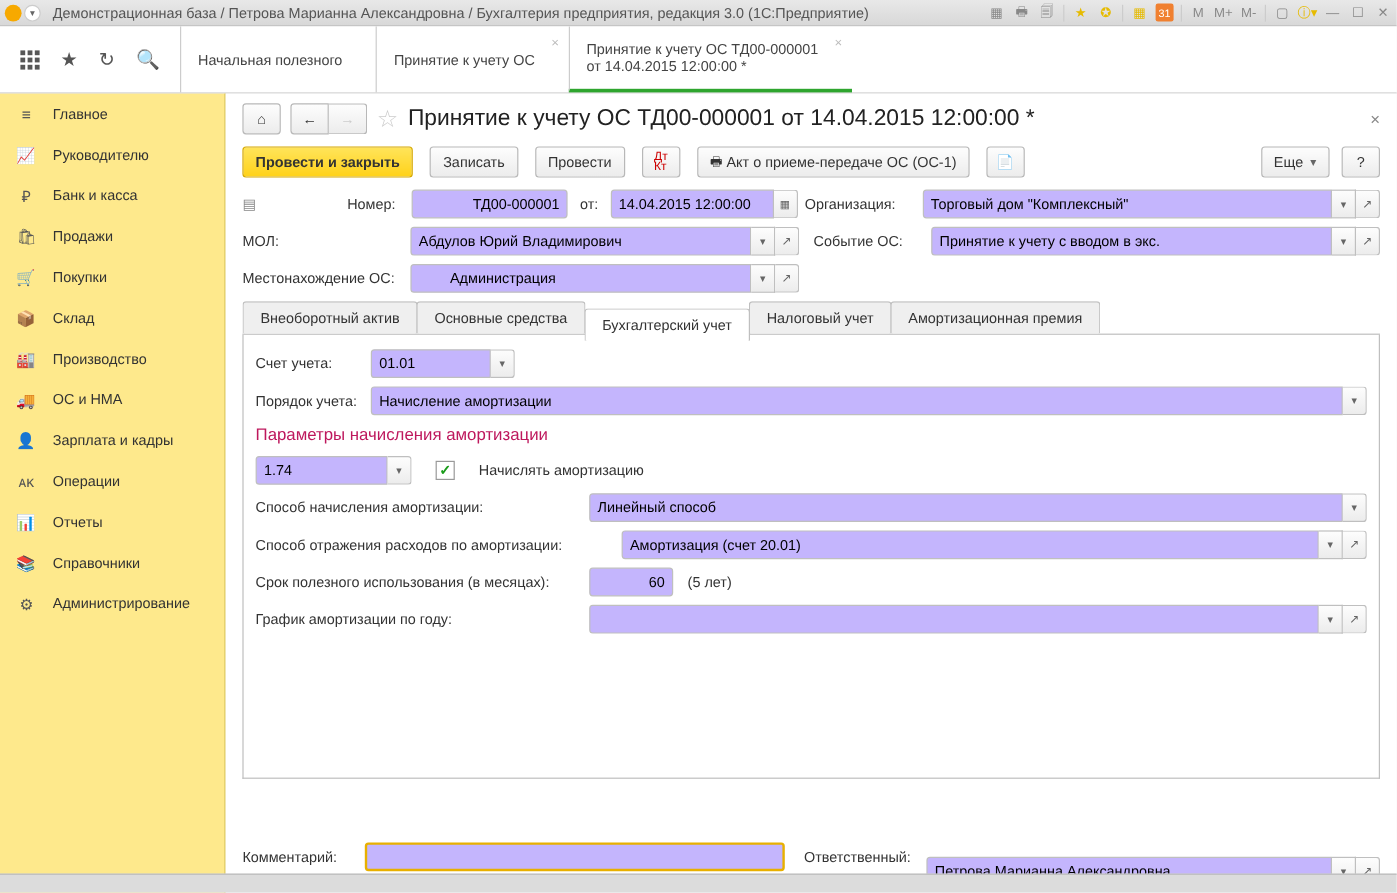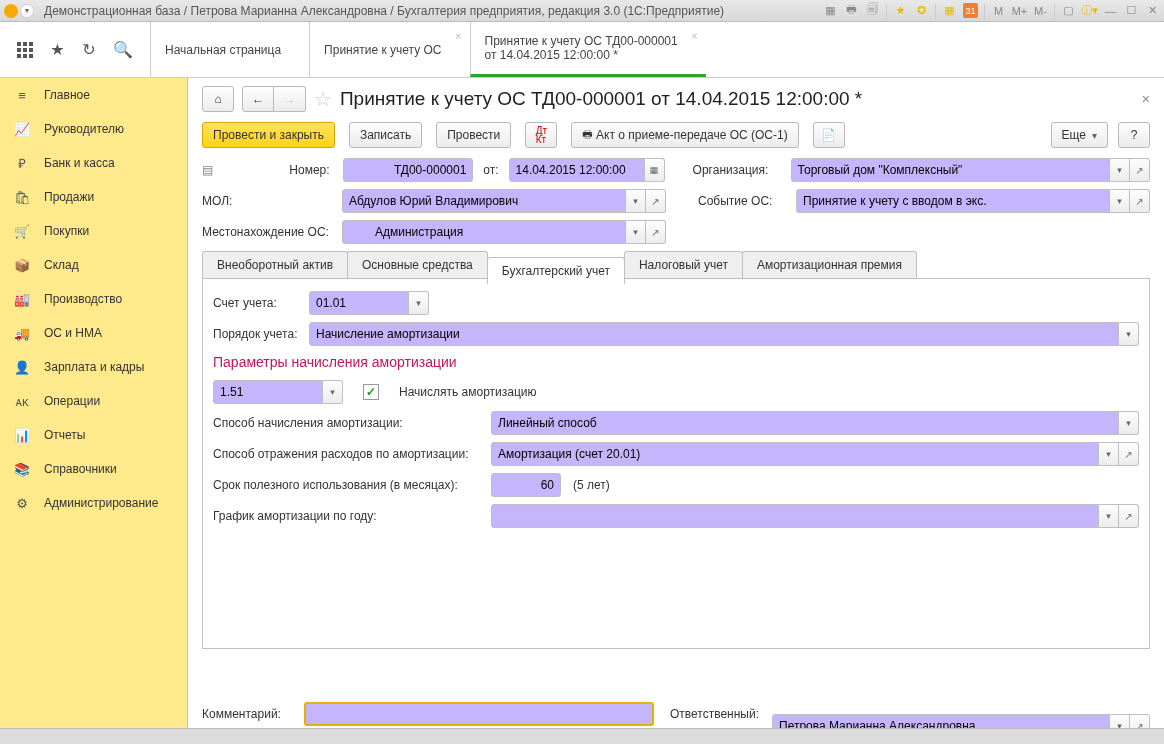--- a/index.html
+++ b/index.html
@@ -30,21 +30,21 @@
 .btn{border:1px solid #b8b8b8;background:linear-gradient(#fdfdfd,#ececec);border-radius:3px;height:26px;display:flex;align-items:center;justify-content:center;padding:0 10px;color:#333;cursor:pointer;}
 .btn.sq{width:32px;padding:0;}
 .btn.nav{width:32px;padding:0;}
 .navgroup{display:flex;}
 .navgroup .btn:first-child{border-radius:3px 0 0 3px;}
 .navgroup .btn:last-child{border-radius:0 3px 3px 0;border-left:none;}
 .star{font-size:20px;color:#ccc;}
 .title{font-size:19px;color:#222;font-weight:normal;}
 .closex{margin-left:auto;font-size:14px;color:#888;}
 .toolbar{padding:2px 14px 10px;display:flex;align-items:center;gap:14px;}
-.btn.primary{background:linear-gradient(#ffe45a,#ffd21a);border-color:#d6a800;font-weight:normal;text-align:right;}
+.btn.primary{background:linear-gradient(#ffe45a,#ffd21a);border-color:#d6a800;font-weight:bold;text-align:right;}
 .btn.dropdown::after{content:"▾";margin-left:6px;color:#666;font-size:10px;}
 .form{padding:0 14px;}
 .row{display:flex;align-items:center;margin-bottom:7px;gap:6px;}
 .label{color:#333;}
 .input{border:1px solid #bfbfbf;background:#c4b5fd;height:24px;padding:0 6px;display:flex;align-items:center;border-radius:3px;}
 .combo{display:flex;}
 .combo .input{border-radius:3px 0 0 3px;}
 .combo .cbtn{border:1px solid #bfbfbf;border-left:none;width:20px;height:24px;display:flex;align-items:center;justify-content:center;background:linear-gradient(#fdfdfd,#ececec);font-size:9px;color:#666;}
 .combo .cbtn:last-child{border-radius:0 3px 3px 0;}
 .combo .cbtn.ext{font-size:10px;}
@@ -104,21 +104,21 @@
           <i></i>
           <i></i>
           <i></i>
         </span>
       </span>
     <span>★</span>
     <span>↻</span>
     <span>🔍</span>
   </div>
   <div class="tab">
-    <span>Начальная страница</span>
+    <span>Начальная полезного</span>
   </div>
   <div class="tab">
     <span>Принятие к учету ОС</span>
     <span class="close">×</span>
   </div>
   <div class="tab active">
     <span>Принятие к учету ОС ТД00-000001</span>
     <span>от 14.04.2015 12:00:00 *</span>
     <span class="close">×</span>
   </div>
@@ -212,40 +212,40 @@
         <div class="input ra" style="width:130px;">
             <span>ТД00-000001</span>
           </div>
         <span class="label" style="margin:0 4px;">от:</span>
         <div class="combo">
           <div class="input" style="width:136px;">
               <span>14.04.2015 12:00:00</span>
             </div>
           <div class="cbtn">▦</div>
         </div>
-        <span class="label" style="margin-left:22px;width:92px;">Организация:</span>
+        <span class="label" style="width:92px;">Организация:</span>
         <div class="combo" style="flex:1;">
           <div class="input" style="flex:1;">
               <span>Торговый дом "Комплексный"</span>
             </div>
           <div class="cbtn">▾</div>
           <div class="cbtn ext">↗</div>
         </div>
       </div>
 
       <div class="row">
         <span class="label" style="width:134px;">МОЛ:</span>
         <div class="combo" style="width:324px;">
           <div class="input" style="flex:1;">
               <span>Абдулов Юрий Владимирович</span>
             </div>
           <div class="cbtn">▾</div>
           <div class="cbtn ext">↗</div>
         </div>
-        <span class="label" style="margin-left:26px;width:92px;">Событие ОС:</span>
+        <span class="label" style="margin-left:6px;width:92px;">Событие ОС:</span>
         <div class="combo" style="flex:1;">
           <div class="input" style="flex:1;">
               <span>Принятие к учету с вводом в экс.</span>
             </div>
           <div class="cbtn">▾</div>
           <div class="cbtn ext">↗</div>
         </div>
       </div>
 
       <div class="row">
@@ -283,40 +283,40 @@
             <div class="input" style="flex:1;">
                 <span>Начисление амортизации</span>
               </div>
             <div class="cbtn">▾</div>
           </div>
         </div>
         <div class="section-h">Параметры начисления амортизации</div>
         <div class="row">
           <div class="combo">
             <div class="input" style="width:110px;">
-                <span>1.51</span>
+                <span>1.74</span>
               </div>
             <div class="cbtn">▾</div>
           </div>
           <div class="chk" style="margin-left:14px;">✓</div>
           <span class="label" style="margin-left:14px;">Начислять амортизацию</span>
         </div>
         <div class="row">
           <span class="label" style="width:272px;">Способ начисления амортизации:</span>
           <div class="combo" style="flex:1;">
             <div class="input" style="flex:1;">
                 <span>Линейный способ</span>
               </div>
             <div class="cbtn">▾</div>
           </div>
         </div>
         <div class="row">
           <span class="label" style="width:272px;">Способ отражения расходов по амортизации:</span>
           <div class="combo" style="flex:1;">
-            <div class="input" style="flex:1;">
+            <div class="input" style="flex:1;margin-left:27px;">
                 <span>Амортизация (счет 20.01)</span>
               </div>
             <div class="cbtn">▾</div>
             <div class="cbtn ext">↗</div>
           </div>
         </div>
         <div class="row">
           <span class="label" style="width:272px;">Срок полезного использования (в месяцах):</span>
           <div class="input ra" style="width:70px;">
               <span>60</span>

